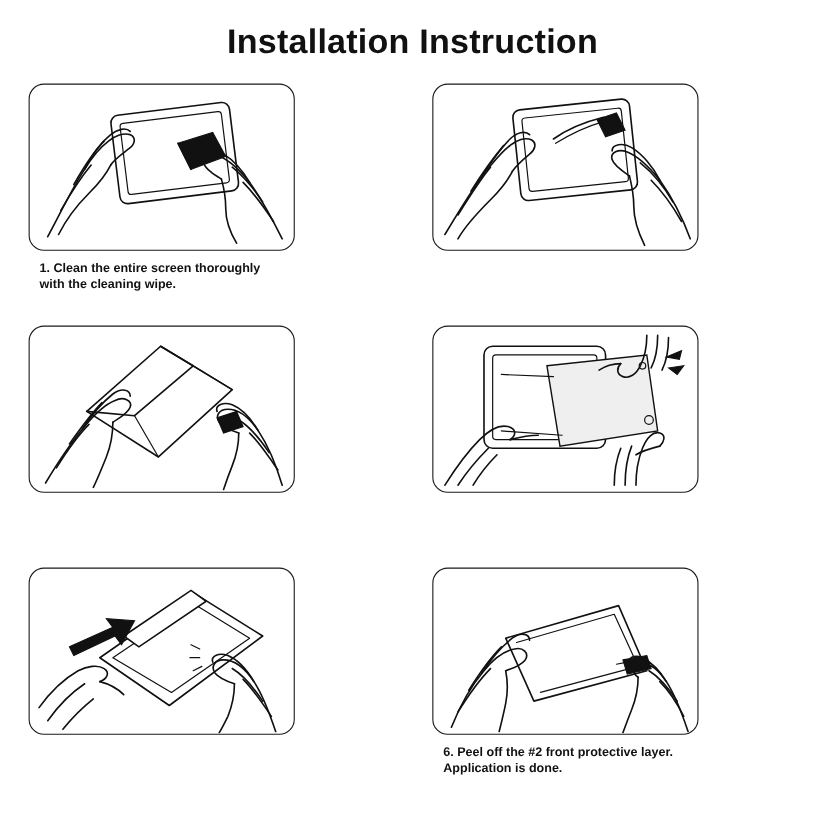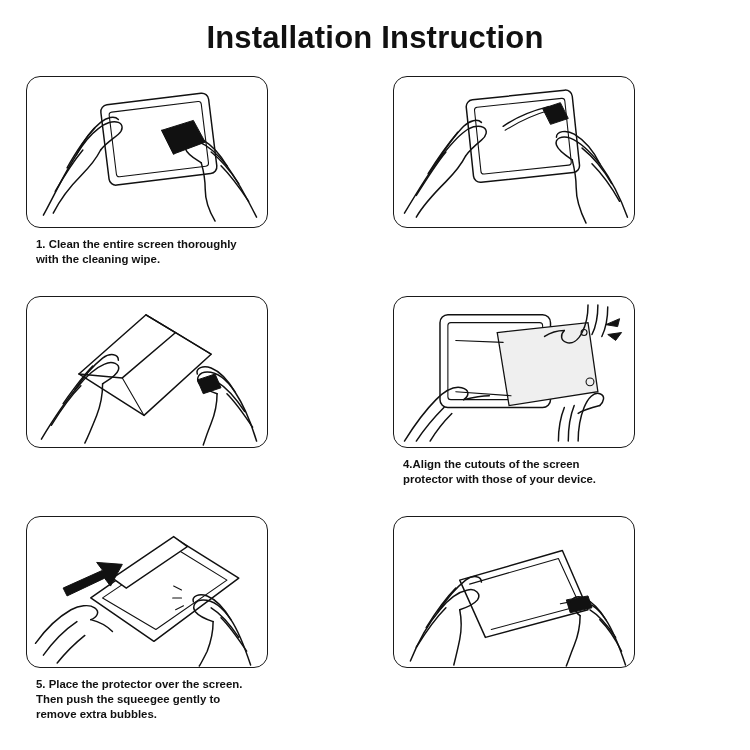--- a/index.html
+++ b/index.html
@@ -193,22 +193,20 @@
           <path class="ln" d="M176 146 C176 132 178 120 182 110"></path>
           <path class="ln" d="M166 146 C166 134 168 122 172 112"></path>
           <path class="ln" d="M208 110 C200 112 192 114 186 118"></path>
 
           <path class="ln" d="M10 146 C20 130 30 116 42 104 C50 96 60 90 68 92 C76 94 76 100 70 104"></path>
           <path class="ln" d="M22 146 C30 134 40 122 50 112"></path>
           <path class="ln" d="M36 146 C42 136 50 126 58 118"></path>
           <path class="ln" d="M70 104 C78 102 88 100 96 100"></path>
         </svg>
       </div>
-      <div class="caption">4.Align the cutouts of the screen
-    protector with those of your device.</div>
     </div>
 
     <div class="cell">
       <div class="panel">
         <svg viewBox="0 0 242 152" xmlns="http://www.w3.org/2000/svg">
 
           <path class="ln" d="M64 82 L150 22 L214 62 L128 126 Z"></path>
           <path class="ln-thin" d="M76 82 L150 32 L202 64 L130 114 Z"></path>
 
           <path class="fill-white" d="M86 62 L148 20 L162 30 L100 72 Z"></path>
@@ -224,23 +222,20 @@
           <path class="ln" d="M206 104 C200 94 192 84 182 80 C174 77 166 80 168 86"></path>
           <path class="ln" d="M214 122 C206 110 196 98 186 92"></path>
           <path class="ln" d="M222 136 C214 124 206 112 196 102"></path>
           <path class="ln" d="M188 106 C188 116 186 126 182 136 C178 144 176 148 174 151"></path>
 
           <path class="ln-thin" d="M156 74 L148 70"></path>
           <path class="ln-thin" d="M156 82 L147 82"></path>
           <path class="ln-thin" d="M158 90 L150 94"></path>
         </svg>
       </div>
-      <div class="caption">5. Place the protector over the screen.
-Then push the squeegee gently to
-remove extra bubbles.</div>
     </div>
 
     <div class="cell">
       <div class="panel">
         <svg viewBox="0 0 242 152" xmlns="http://www.w3.org/2000/svg">
 
           <path class="ln" d="M66 64 L170 34 L196 94 L92 122 Z"></path>
           <path class="ln-thin" d="M76 68 L166 42 L188 90 L98 114"></path>
 
           <path class="ln" d="M16 146 C24 126 34 108 46 94 C54 84 64 76 74 74 C82 72 88 78 84 84 C80 89 72 92 66 94"></path>
@@ -252,16 +247,18 @@
           <path class="ln" d="M234 150 C228 132 222 116 214 104 C206 92 198 86 190 88 C182 90 182 96 188 100"></path>
           <path class="ln" d="M214 104 C208 94 200 86 192 82 C184 79 178 82 180 88"></path>
           <path class="ln" d="M224 122 C216 110 208 100 198 94"></path>
           <path class="ln" d="M230 136 C224 124 216 112 208 104"></path>
           <path class="ln" d="M188 100 C188 110 186 120 182 130 C178 140 176 146 174 151"></path>
 
           <path class="fill-black" d="M174 84 L196 80 L200 92 L178 97 Z"></path>
           <path class="ln-thin" d="M168 88 L178 86"></path>
         </svg>
       </div>
+      <div class="caption">6. Peel off the #2 front protective layer.
+Application is done.</div>
     </div>
 
   </div>
 </div>
 
 </body></html>

